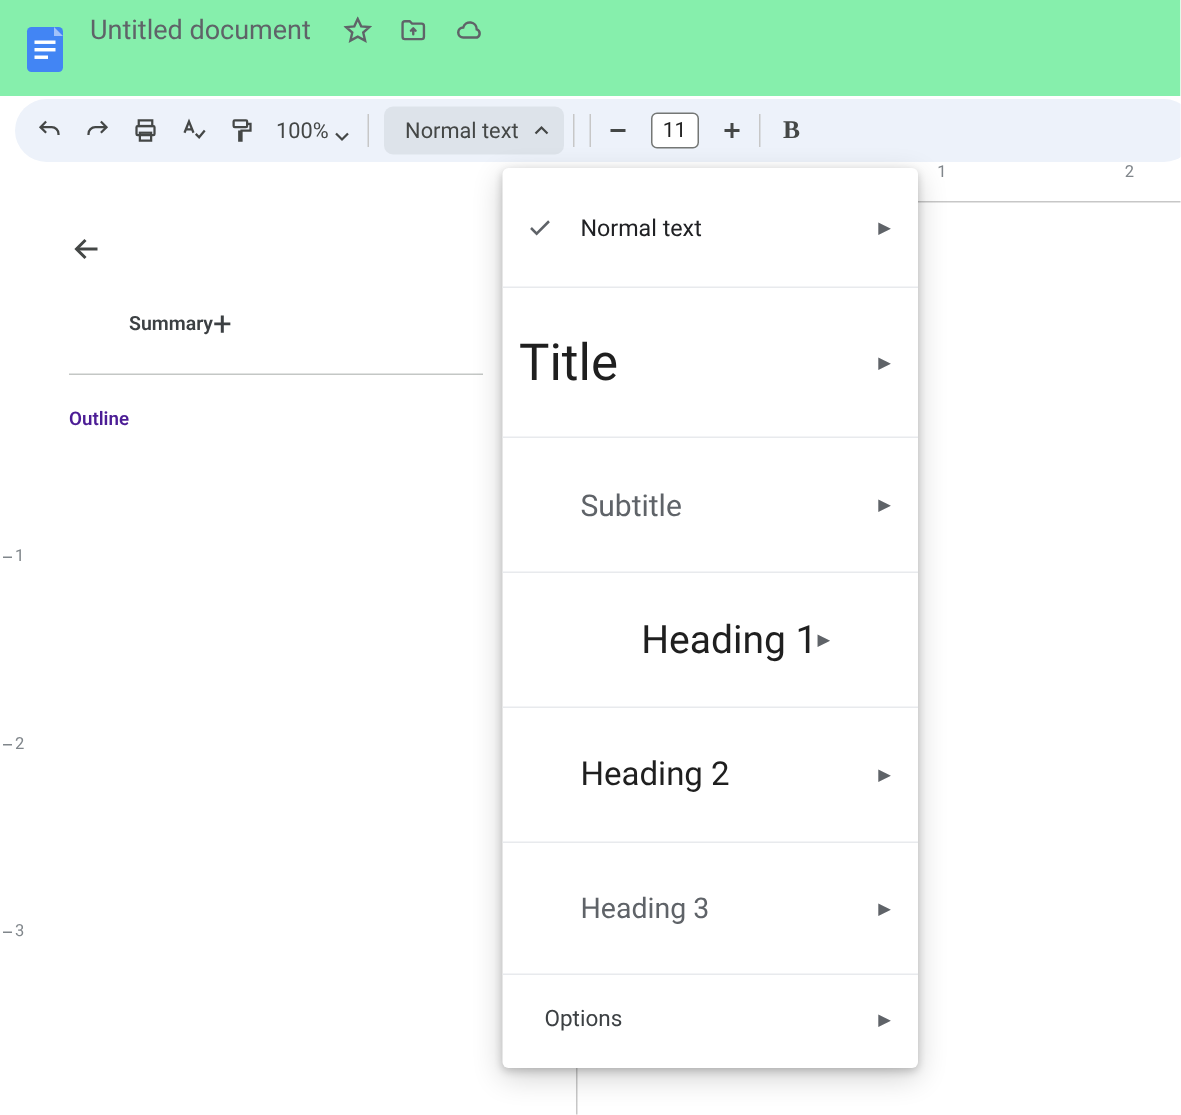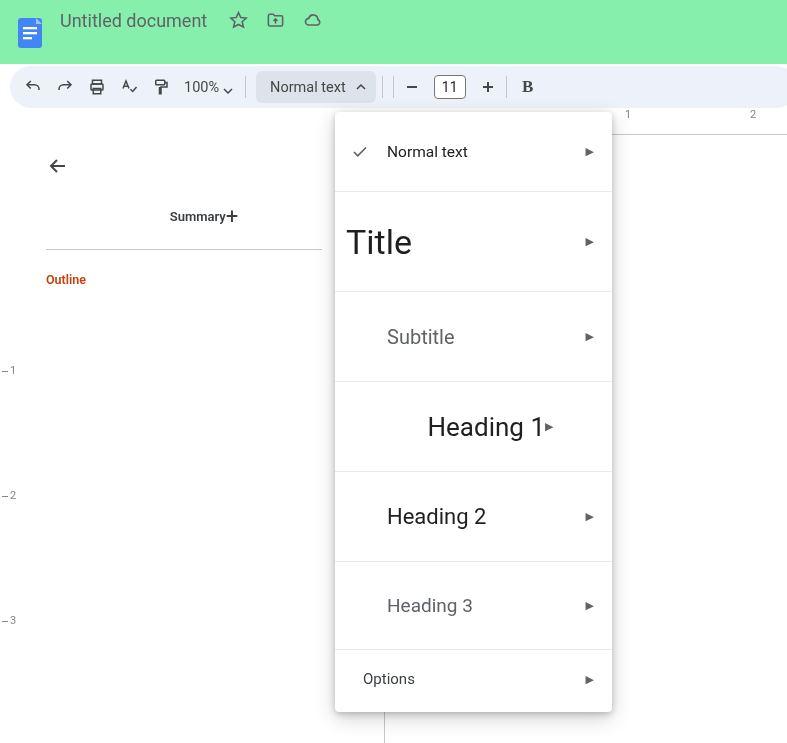--- a/index.html
+++ b/index.html
@@ -85,24 +85,24 @@
     font-size:11px;color:#80868b;z-index:1;
   }
   .ruler-v .vt { position:absolute; left:2px; }
   .ruler-v .vt::before { content:""; display:inline-block;width:6px;height:1px;background:#80868b;vertical-align:middle;margin-right:2px;}
 
   .outline-panel {
     position:absolute; left:22px; top:26px; width:320px;
     padding:20px 20px 0 24px;
   }
   .back-arrow { width:24px;height:24px;color:#444746;margin-bottom:26px;cursor:pointer;}
-  .summary-row { display:flex;justify-content:center;align-items:center;font-size:13px;font-weight:600;color:#3c4043;margin-left:40px;}
+  .summary-row { display:flex;justify-content:flex-start;align-items:center;font-size:13px;font-weight:600;color:#3c4043;margin-left:40px;}
   .summary-row .plus { font-size:22px;color:#3c4043;font-weight:400;}
   .summary-divider { height:1px;background:#c4c7c5;margin:20px 0 22px 0;}
-  .outline-title { font-size:12.5px;font-weight:600;color:#c2410c;margin-bottom:18px;}
+  .outline-title { font-size:12.5px;font-weight:600;color:#4c1d95;margin-bottom:18px;}
   .outline-empty { font-size:14px;color:#5f6368;font-style:italic;line-height:1.5;}
 
   .page-area {
     position:absolute;left:355px;top:18px;right:0;bottom:0;
     border-left:1px solid #fff;
   }
   .page {
     position:absolute; left:28px; top:8px; width:720px; height:900px;
     background:#fff; border:1px solid #c7c7c7;
   }

